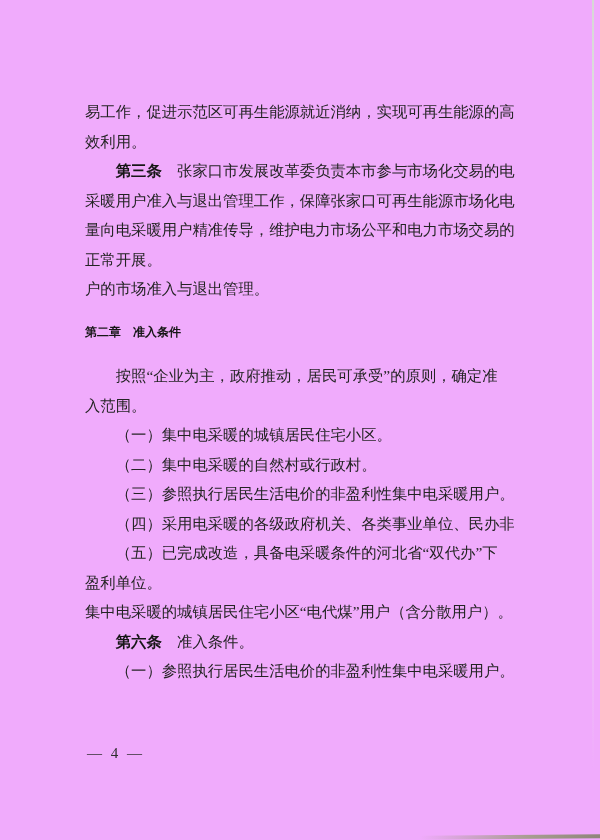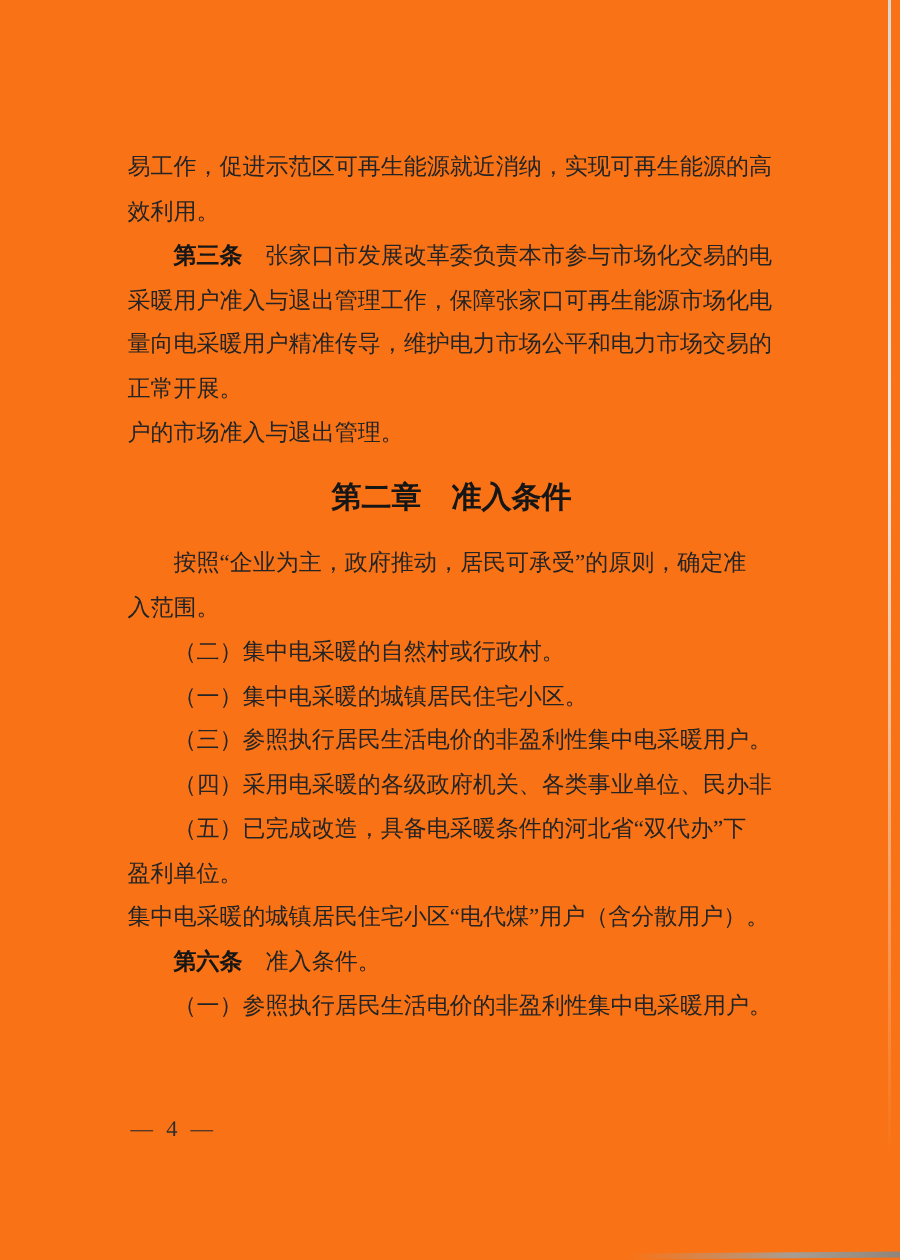--- a/index.html
+++ b/index.html
@@ -7,21 +7,21 @@
     padding: 0;
     width: 600px;
     height: 840px;
     overflow: hidden;
     background: #fcfcfb;
   }
   .page {
     position: relative;
     width: 600px;
     height: 840px;
-    background: #f97316;
+    background: #f0abfc;
     font-family: "Liberation Serif", "DejaVu Serif", serif;
     color: #242424;
   }
   .content {
     position: absolute;
     left: 85px;
     top: 97px;
     width: 432px;
   }
   .line {
@@ -34,23 +34,22 @@
   }
   .line.indent {
     text-indent: 2em;
   }
   .line .term {
     font-weight: 700;
     color: #161616;
   }
   .line.heading {
     font-weight: 700;
-    font-size: 20px;
+    font-size: 12px;
     color: #161616;
-    text-align: center;
     text-indent: 0;
     margin: 14px 0;
     white-space: nowrap;
   }
   .footer {
     position: absolute;
     left: 87px;
     top: 745px;
     font-size: 15px;
     letter-spacing: 2.5px;
@@ -84,22 +83,22 @@
       <div class="line"><span class="txt">易工作，促进示范区可再生能源就近消纳，实现可再生能源的高</span></div>
       <div class="line"><span class="txt">效利用。</span></div>
       <div class="line indent"><b class="term">第三条</b><span class="txt">　张家口市发展改革委负责本市参与市场化交易的电</span></div>
       <div class="line"><span class="txt">采暖用户准入与退出管理工作，保障张家口可再生能源市场化电</span></div>
       <div class="line"><span class="txt">量向电采暖用户精准传导，维护电力市场公平和电力市场交易的</span></div>
       <div class="line"><span class="txt">正常开展。</span></div>
       <div class="line"><span class="txt">户的市场准入与退出管理。</span></div>
       <div class="line heading"><span class="txt">第二章　准入条件</span></div>
       <div class="line indent"><span class="txt">按照“企业为主，政府推动，居民可承受”的原则，确定准</span></div>
       <div class="line"><span class="txt">入范围。</span></div>
+      <div class="line indent"><span class="txt">（一）集中电采暖的城镇居民住宅小区。</span></div>
       <div class="line indent"><span class="txt">（二）集中电采暖的自然村或行政村。</span></div>
-      <div class="line indent"><span class="txt">（一）集中电采暖的城镇居民住宅小区。</span></div>
       <div class="line indent"><span class="txt">（三）参照执行居民生活电价的非盈利性集中电采暖用户。</span></div>
       <div class="line indent"><span class="txt">（四）采用电采暖的各级政府机关、各类事业单位、民办非</span></div>
       <div class="line indent"><span class="txt">（五）已完成改造，具备电采暖条件的河北省“双代办”下</span></div>
       <div class="line"><span class="txt">盈利单位。</span></div>
       <div class="line"><span class="txt">集中电采暖的城镇居民住宅小区“电代煤”用户（含分散用户）。</span></div>
       <div class="line indent"><b class="term">第六条</b><span class="txt">　准入条件。</span></div>
       <div class="line indent"><span class="txt">（一）参照执行居民生活电价的非盈利性集中电采暖用户。</span></div>
     </div>
   <div class="footer">— 4 —</div>
   <div class="scan-line-right"></div>

